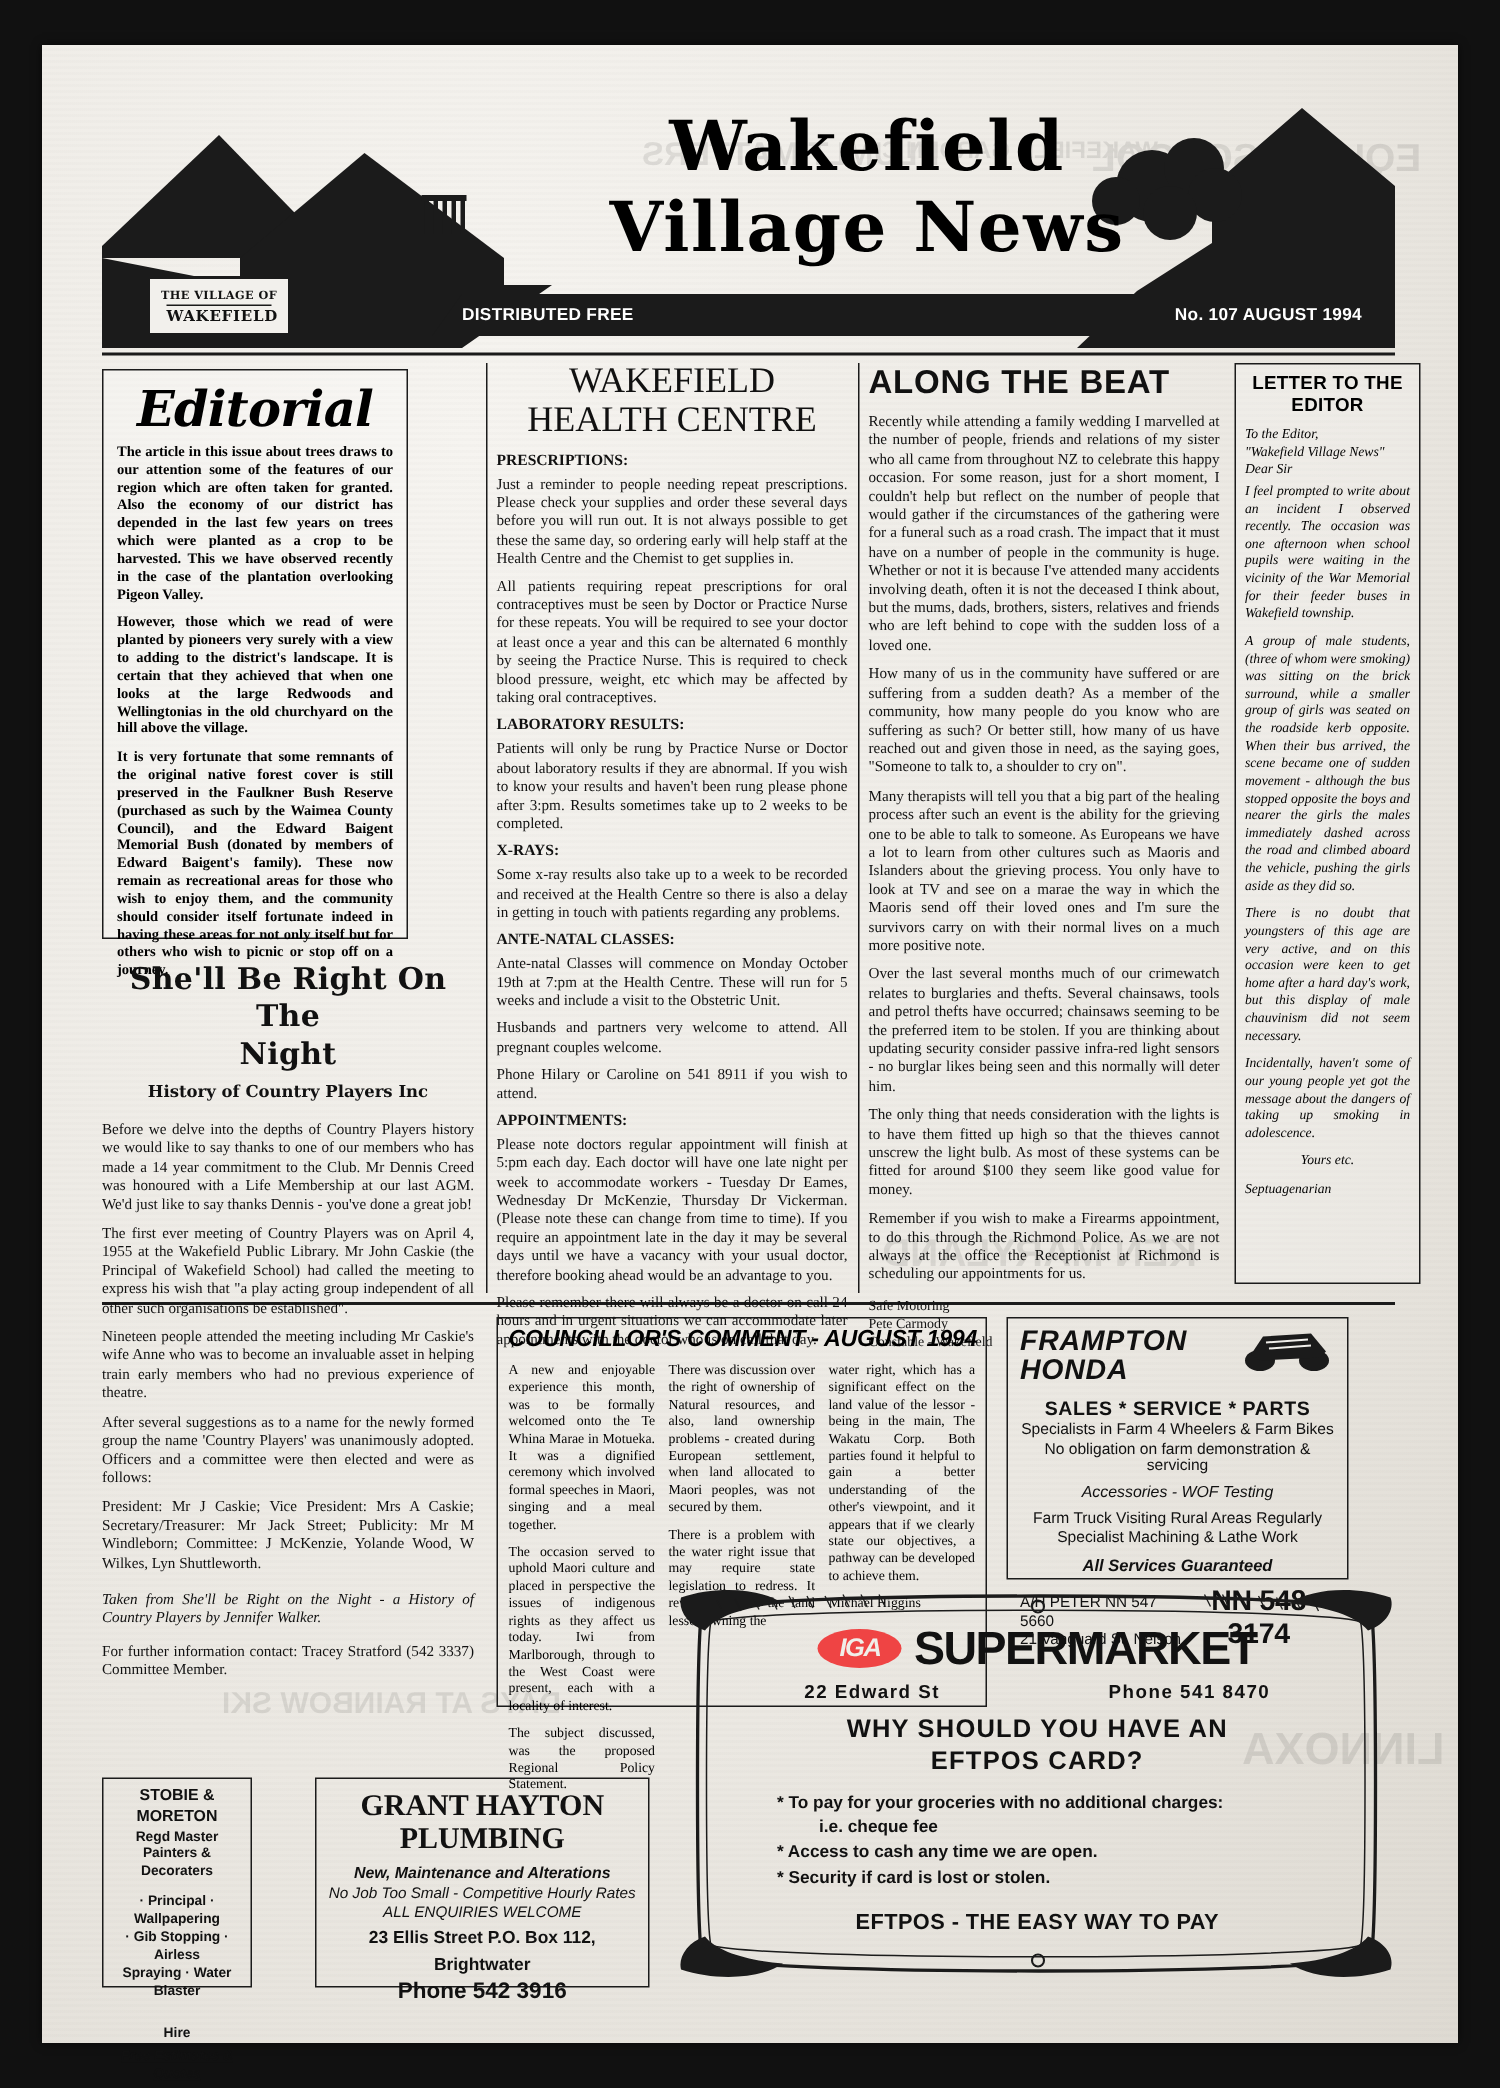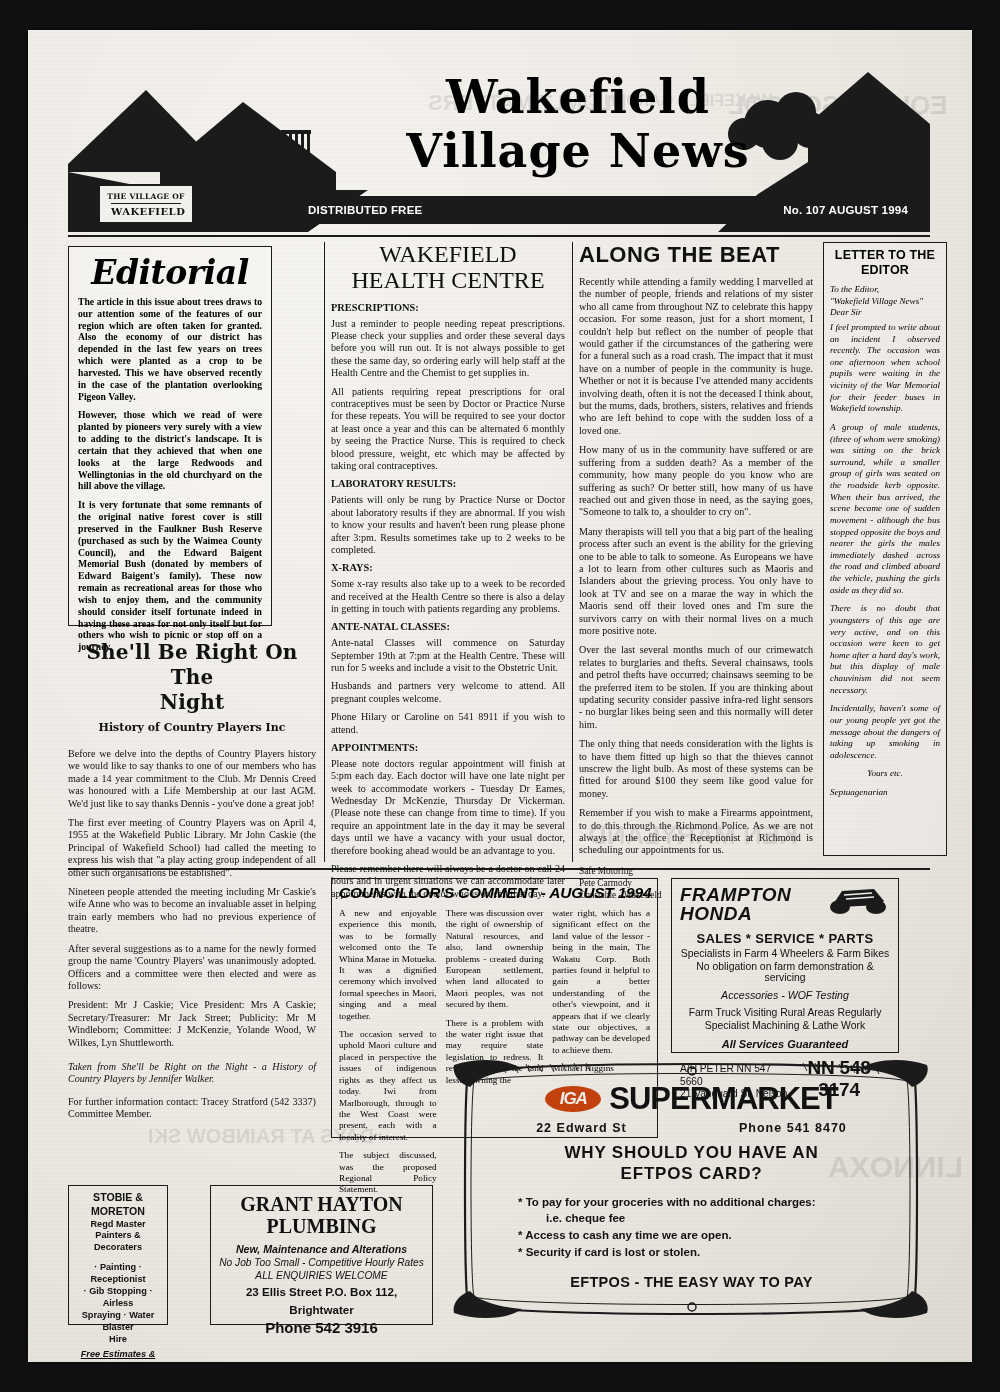--- a/index.html
+++ b/index.html
@@ -152,21 +152,21 @@
   #frampton-foot .ph { font-size:19px; font-weight:700; letter-spacing:-.2px; }
 
   
   #iga-box { position:absolute; left:420px; top:1025px; width:485px; height:268px; }
   #iga-inner {
     position:absolute; left:32px; top:26px; right:30px; bottom:26px;
     font-family:"Liberation Sans", sans-serif; text-align:center; color:#111;
   }
   #iga-head { display:flex; align-items:center; justify-content:center; gap:8px; }
   #iga-logo {
-    width:56px; height:26px; background:#c2410c; color:#f0eeea;
+    width:56px; height:26px; background:#ef4444; color:#f0eeea;
     border-radius:50%/50%; display:flex; align-items:center; justify-content:center;
     font-style:italic; font-weight:700; font-size:17px; letter-spacing:-1px;
   }
   #iga-word { font-weight:700; font-size:31px; letter-spacing:-1px; }
   #iga-contact { display:flex; justify-content:space-around; font-weight:700; font-size:12.5px; margin-top:4px; letter-spacing:1px; }
   #iga-q { font-weight:700; font-size:17px; line-height:1.25; margin-top:7px; letter-spacing:.8px; }
   #iga-bullets { text-align:left; margin:9px 0 0 38px; font-weight:700; font-size:11.5px; line-height:1.45; }
   #iga-bullets .ind { margin-left:28px; }
   #iga-tag { font-weight:700; font-size:14.5px; margin-top:14px; letter-spacing:.3px; }
 
@@ -296,21 +296,21 @@
     </div>
     <div class="body-sm tight" id="health-sections">
         <div class="sect-head">PRESCRIPTIONS:</div>
         <p>Just a reminder to people needing repeat prescriptions.  Please check your supplies and order these several days before you will run out.  It is not always possible to get these the same day, so ordering early will help staff at the Health Centre and the Chemist to get supplies in.</p>
         <p>All patients requiring repeat prescriptions for oral contraceptives must be seen by Doctor or Practice Nurse for these repeats.  You will be required to see your doctor at least once a year and this can be alternated 6 monthly by seeing the Practice Nurse.  This is required to check blood pressure, weight, etc which may be affected by taking oral contraceptives.</p>
         <div class="sect-head">LABORATORY RESULTS:</div>
         <p>Patients will only be rung by Practice Nurse or Doctor about laboratory results if they are abnormal.  If you wish to know your results and haven't been rung please phone after 3:pm.  Results sometimes take up to 2 weeks to be completed.</p>
         <div class="sect-head">X-RAYS:</div>
         <p>Some x-ray results also take up to a week to be recorded and received at the Health Centre so there is also a delay in getting in touch with patients regarding any problems.</p>
         <div class="sect-head">ANTE-NATAL CLASSES:</div>
-        <p>Ante-natal Classes will commence on Saturday September 19th at 7:pm at the Health Centre.  These will run for 5 weeks and include a visit to the Obstetric Unit.</p>
+        <p>Ante-natal Classes will commence on Monday October 19th at 7:pm at the Health Centre.  These will run for 5 weeks and include a visit to the Obstetric Unit.</p>
         <p>Husbands and partners very welcome to attend.  All pregnant couples welcome.</p>
         <p>Phone Hilary or Caroline on 541 8911 if you wish to attend.</p>
         <div class="sect-head">APPOINTMENTS:</div>
         <p>Please note doctors regular appointment will finish at 5:pm each day.  Each doctor will have one late night per week to accommodate workers - Tuesday Dr Eames, Wednesday Dr McKenzie, Thursday Dr Vickerman.  (Please note these can change from time to time).  If you require an appointment late in the day it may be several days until we have a vacancy with your usual doctor, therefore booking ahead would be an advantage to you.</p>
         <p>Please remember there will always be a doctor on call 24 hours and in urgent situations we can accommodate later appointments with the doctor who is on call that day.</p>
       </div>
   </div>
 
   <div class="col" id="beat">
     <div id="beat-title">ALONG THE BEAT</div>
@@ -430,24 +430,24 @@
         <div>* Security if card is lost or stolen.</div>
       </div>
       <div id="iga-tag">EFTPOS - THE EASY WAY TO PAY</div>
     </div>
   </div>
 
   <div id="stobie-box">
     <div class="s-name">STOBIE &amp; MORETON</div>
     <div class="s-sub">Regd Master Painters &amp;</div>
     <div class="s-sub">Decoraters</div>
-    <div class="s-list">· Painting · Receptionist</div>
+    <div class="s-list">· Principal · Wallpapering</div>
     <div class="s-list" style="margin-top:0;">· Gib Stopping · Airless</div>
     <div class="s-list" style="margin-top:0;">Spraying · Water Blaster</div>
-    <div class="s-list" style="margin-top:0;">Hire</div>
+    <div class="s-list" style="margin-top:16px;">Hire</div>
     <div class="s-free">Free Estimates &amp; Quotes</div>
     <div class="s-foot">WAKEFIELD - PHONE</div>
     <div class="s-foot" style="margin-top:0;">541 8304</div>
   </div>
 
   <div id="hayton-box">
     <div class="h-name">GRANT HAYTON</div>
     <div class="h-name">PLUMBING</div>
     <div class="h-it">New, Maintenance and Alterations</div>
     <div class="h-it2">No Job Too Small - Competitive Hourly Rates</div>

